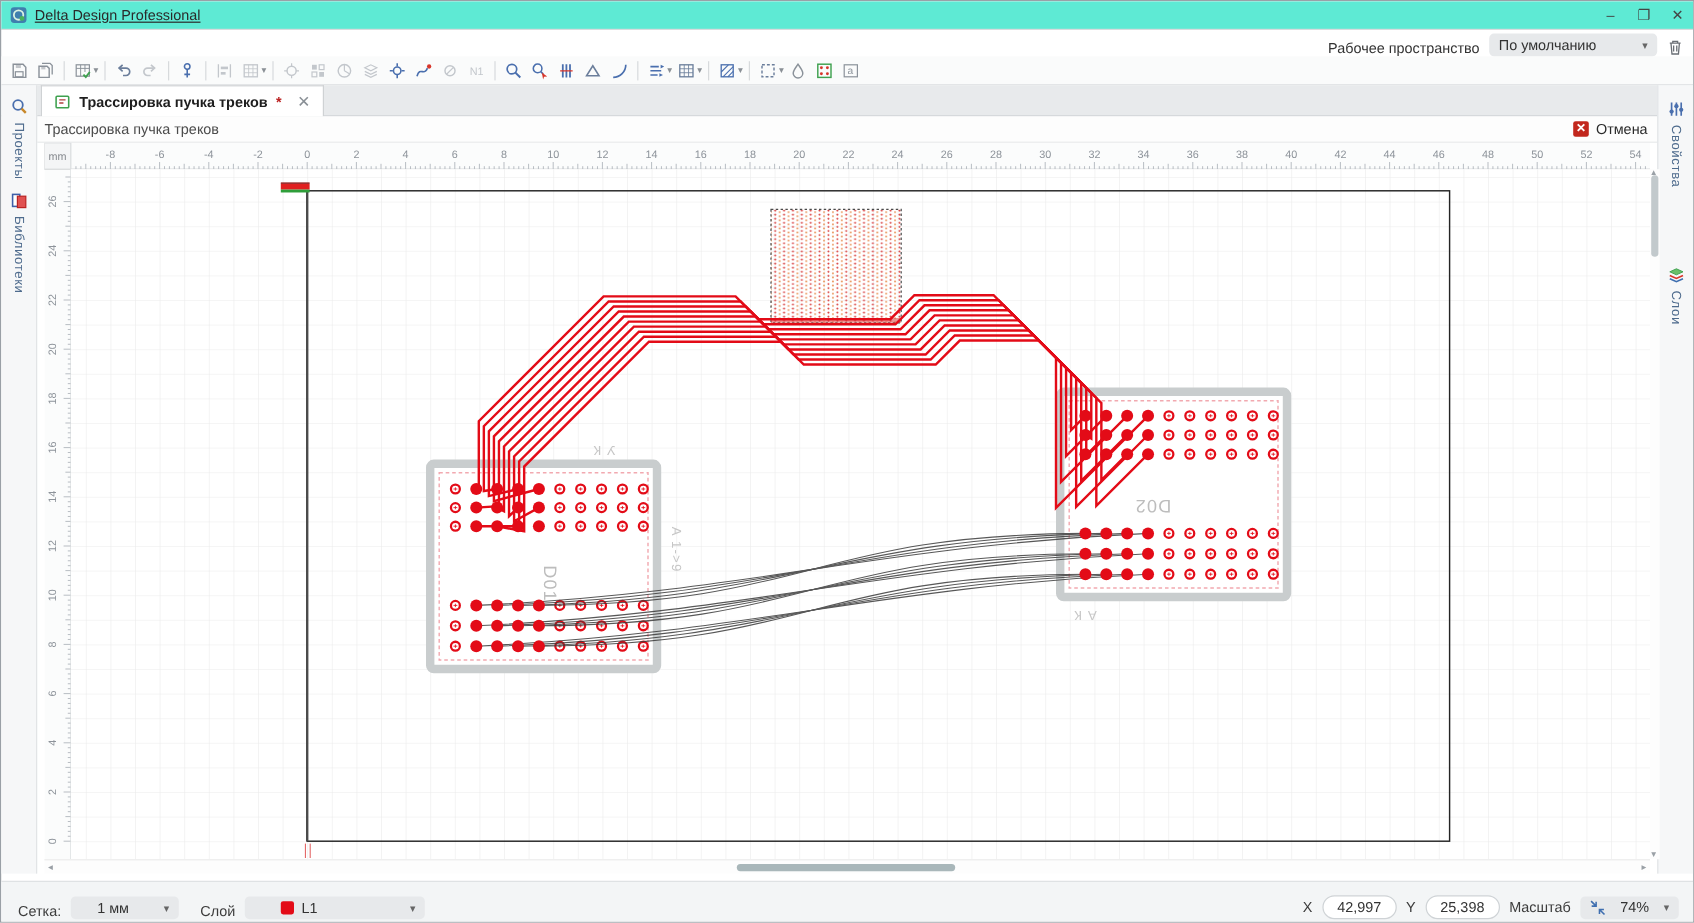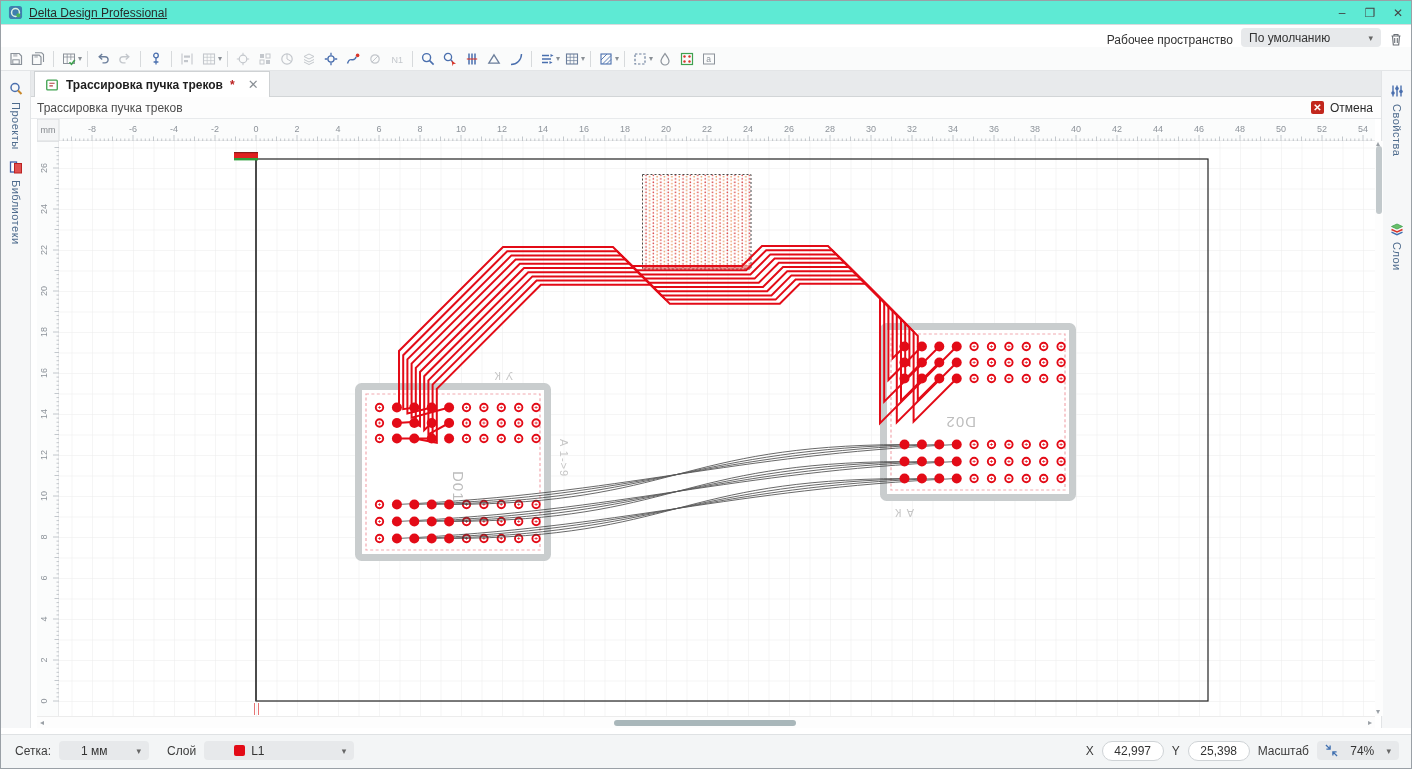--- a/index.html
+++ b/index.html
@@ -56,21 +56,21 @@
   
   #canvas-svg{position:absolute;left:36px;top:118px;}
   
   #hscroll{position:absolute;left:36px;top:715px;width:1338px;height:12px;background:#fdfdfd;border-top:1px solid #ececec;}
   #hscroll .thumb{position:absolute;left:577px;top:3px;width:182px;height:6px;background:#a9b7ba;border-radius:3px;}
   #vscroll{position:absolute;left:1374px;top:140px;width:8px;height:575px;background:#fdfdfd;}
   #vscroll .thumb{position:absolute;left:1px;top:5px;width:6px;height:68px;background:#c2c9cc;border-radius:3px;}
   .sb-arrow{position:absolute;font-size:8px;color:#9aa0a6;line-height:12px;}
   
   #statusbar{position:absolute;left:0;top:733px;width:100%;height:36px;background:#f3f5f6;
-             border-top:1px solid #dfe2e4;display:flex;align-items:center;padding:0 12px 4px 14px;gap:8px;}
+             border-top:1px solid #dfe2e4;display:flex;align-items:flex-end;padding:0 12px 4px 14px;gap:8px;}
   #statusbar .sb-label{color:#3c3c3c;}
   .sb-input{width:62px;height:20px;border:1px solid #cfd3d6;border-radius:10px;background:#fff;
             text-align:center;font-size:12px;color:#333;font-family:"Liberation Sans",sans-serif;}
   #grid-select{width:90px;justify-content:space-between;margin-right:10px;}
   #layer-select{width:150px;justify-content:space-between;}
   .swatch{width:11px;height:11px;border-radius:2px;background:#e30b17;}
   #sb-right{margin-left:auto;display:flex;align-items:center;gap:8px;}
   #scale-select{width:82px;justify-content:space-between;}
 </style>
 </head>

